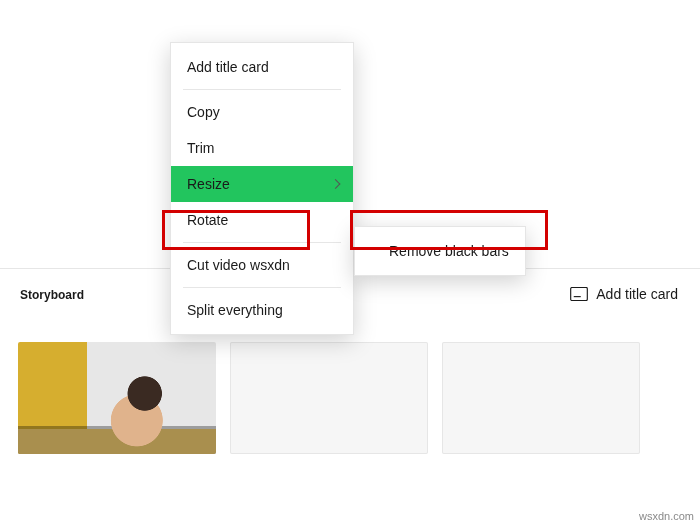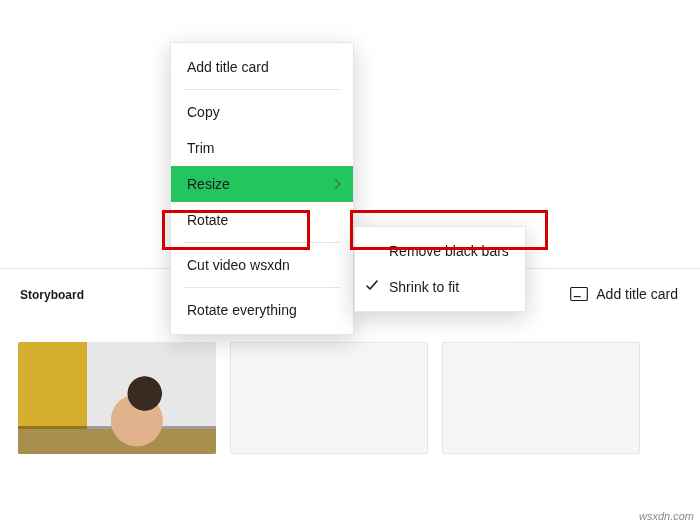--- a/index.html
+++ b/index.html
@@ -33,21 +33,21 @@
     .menu-sep { height: 1px; background: #e6e6e6; margin: 4px 12px; }
 
     .submenu { position: absolute; left: 354px; top: 210px; width: 172px; background: #fff; box-shadow: 0 6px 22px rgba(0,0,0,0.18); border: 1px solid #e5e5e5; padding: 6px 0; z-index: 11; margin-top: 16px; }
     .sub-item { position: relative; height: 36px; display: flex; align-items: center; padding: 0 14px 0 34px; font-size: 14px; color: #1a1a1a; cursor: default; }
     .sub-item .check { position: absolute; left: 10px; top: 50%; transform: translateY(-50%); }
 
     .marker { position: absolute; border: 3px solid #d30000; pointer-events: none; z-index: 20; }
     .marker.a { left: 162px; top: 210px; width: 148px; height: 40px; }
     .marker.b { left: 350px; top: 210px; width: 198px; height: 40px; }
 
-    .watermark { position: absolute; right: 6px; bottom: 4px; font-size: 11px; color: #8a8a8a; font-style: italic; }
+    .watermark { position: absolute; right: 6px; bottom: 4px; font-size: 11px; color: #8a8a8a; }
   </style>
 </head>
 <body>
 
 <div class="topbar-area"></div>
 <div class="divider-top"></div>
 
 <div class="storyboard-label">Storyboard</div>
 
 <div class="add-title-card-btn">
@@ -102,34 +102,26 @@
     </div>
   <div class="menu-item">
       <span>Rotate</span>
     </div>
   <div class="menu-sep"></div>
   <div class="menu-item">
       <span>Cut video wsxdn</span>
     </div>
   <div class="menu-sep"></div>
   <div class="menu-item">
-      <span>Rotate everything</span>
+      <span>Split everything</span>
     </div>
 </div>
 
 <div class="submenu">
   <div class="sub-item">
     <span>Remove black bars</span>
-  </div>
-  <div class="sub-item">
-    <span class="check">
-      <svg width="14" height="14" viewBox="0 0 14 14">
-          <path d="M2 7.5l3 3 7-8" fill="none" stroke="#1a1a1a" stroke-width="1.6" stroke-linecap="round" stroke-linejoin="round"></path>
-        </svg>
-    </span>
-    <span>Shrink to fit</span>
   </div>
 </div>
 
 <div class="marker a"></div>
 <div class="marker b"></div>
 
 <div class="watermark">wsxdn.com</div>
 
 </body></html>

